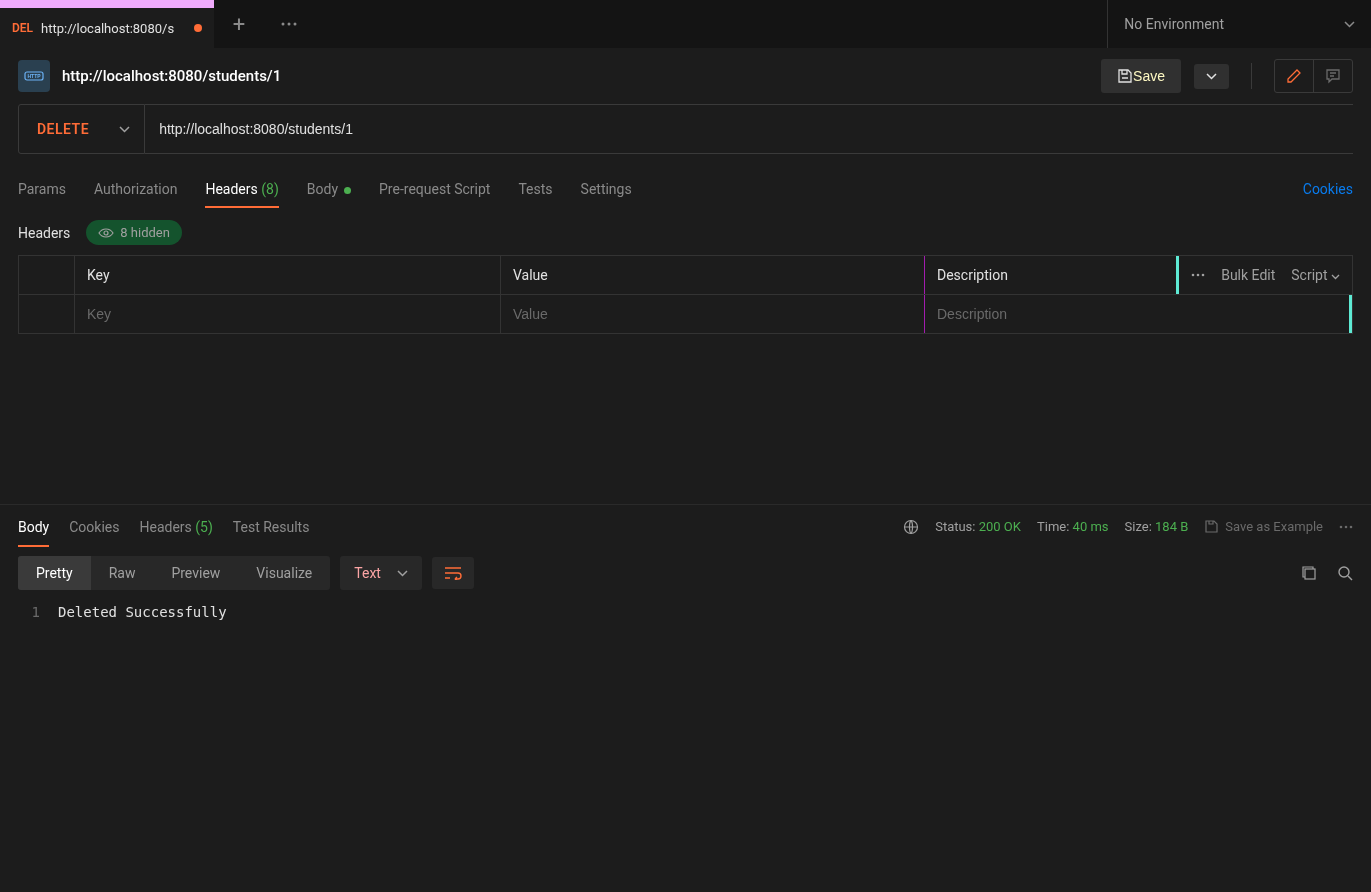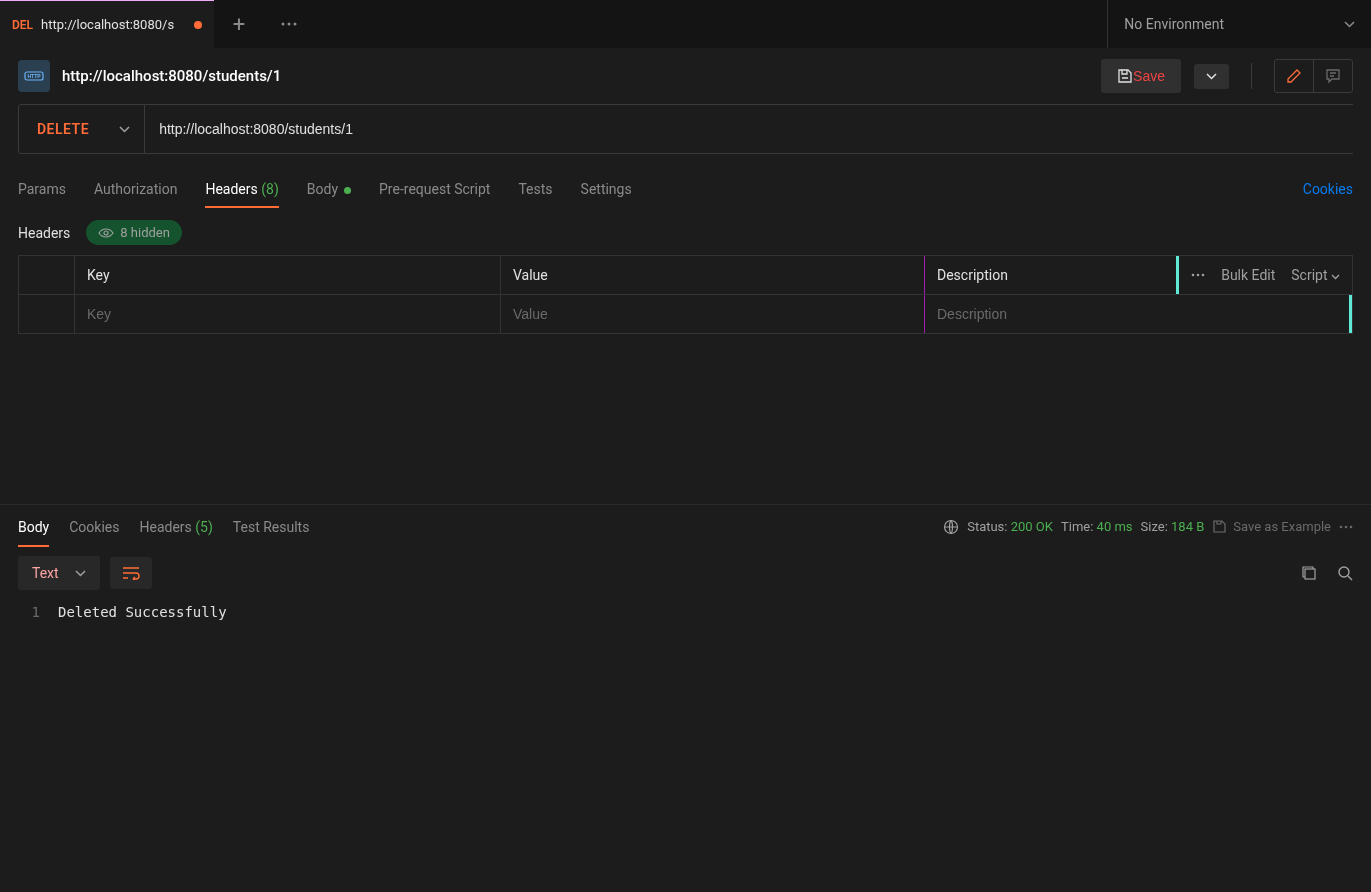--- a/index.html
+++ b/index.html
@@ -1,29 +1,29 @@
 <!DOCTYPE html>
 <html><head>
 <meta charset="utf-8">
 <style>
 *{box-sizing:border-box;margin:0;padding:0}
 body{background:#1c1c1c;color:#e1e1e1;font-family:-apple-system,BlinkMacSystemFont,"Segoe UI",Roboto,Arial,sans-serif;font-size:14px;width:1371px;height:892px;overflow:hidden}
 .top-bar{display:flex;height:48px;align-items:stretch;background:#1c1c1c}
-.tab{display:flex;align-items:center;padding:12px 12px;background:#1c1c1c;width:214px;gap:8px;border-top:1px solid #f0abfc}
+.tab{display:flex;align-items:center;padding:12px 12px;background:#1c1c1c;width:214px;gap:8px;border-top:8px solid #f0abfc}
 .tab-method{color:#ff6c37;font-size:12px;font-weight:600}
 .tab-title{color:#e1e1e1;font-size:13px;white-space:nowrap;overflow:hidden;text-overflow:ellipsis;flex:1}
 .tab-dot{width:8px;height:8px;border-radius:50%;background:#ff6c37}
 .new-tab{display:flex;align-items:center;justify-content:center;width:50px;color:#8a8a8a;font-size:22px;cursor:pointer;background:#141414}
 .more-tabs{display:flex;align-items:center;justify-content:center;width:50px;color:#8a8a8a;cursor:pointer;background:#141414}
 .top-spacer{flex:1;background:#141414}
 .env-dropdown{display:flex;align-items:center;padding:0 16px;background:#141414;color:#a0a0a0;gap:120px;border-left:1px solid #333}
 .title-bar{display:flex;align-items:center;height:56px;padding:0 18px;gap:12px}
 .http-badge{width:32px;height:32px;border-radius:4px;background:#2a4050;display:flex;align-items:center;justify-content:center;color:#6cb2f5;font-size:11px;font-weight:bold}
 .request-name{color:#fff;font-size:15px;font-weight:500;flex:1}
-.save-btn{display:flex;align-items:center;gap:0;background:#303030;border:none;color:#ef4444;padding:9px 16px;border-radius:3px;cursor:pointer;font-size:14px}
+.save-btn{display:flex;align-items:center;gap:0;background:#303030;border:none;color:#fef9c3;padding:9px 16px;border-radius:3px;cursor:pointer;font-size:14px}
 .save-dropdown{background:#303030;border:none;color:#e1e1e1;padding:9px 12px;border-radius:3px;cursor:pointer;margin-left:1px}
 .divider{width:1px;height:26px;background:#3a3a3a;margin:0 10px}
 .icon-btn{background:transparent;border:1px solid #3a3a3a;border-radius:3px;padding:8px 11px;cursor:pointer;color:#ff6c37;display:flex;align-items:center}
 .icon-btn.muted{color:#6a6a6a}
 .icon-btn-group{display:flex;border:1px solid #3a3a3a;border-radius:3px;overflow:hidden}
 .icon-btn-group .icon-btn{border:none;border-radius:0}
 .icon-btn-group .icon-btn:first-child{border-right:1px solid #3a3a3a}
 .url-bar{display:flex;margin:0 18px;gap:0}
 .method-select{display:flex;align-items:center;background:#1c1c1c;border:1px solid #3a3a3a;border-radius:3px 0 0 3px;padding:0 14px 0 18px;gap:30px;cursor:pointer;height:50px}
 .method-label{color:#ff6c37;font-weight:600;font-size:14px;letter-spacing:0.5px}
@@ -50,21 +50,21 @@
 .ht-actions{display:flex;align-items:center;gap:16px;padding:0 12px;color:#a0a0a0}
 .ht-actions span{cursor:pointer}
 .ht-input{background:transparent;border:none;color:#e1e1e1;font-size:14px;outline:none;width:100%}
 .ht-input::placeholder{color:#6a6a6a}
 .req-area{height:150px}
 .resp-tabs{display:flex;align-items:center;padding:0 18px;gap:20px;height:44px;border-top:1px solid #2a2a2a;margin-top:20px}
 .resp-tab{color:#8a8a8a;cursor:pointer;padding:11px 0;position:relative}
 .resp-tab.active{color:#fff}
 .resp-tab.active::after{content:"";position:absolute;bottom:-1px;left:0;right:0;height:2px;background:#ff6c37}
 .resp-tab .count{color:#4caf50}
-.resp-meta{display:flex;align-items:center;gap:8px;font-size:13px;color:#a0a0a0}
+.resp-meta{display:flex;align-items:center;gap:16px;font-size:13px;color:#a0a0a0}
 .resp-meta .green{color:#4caf50}
 .save-example{color:#6a6a6a;display:flex;align-items:center;gap:6px;cursor:pointer}
 .view-tabs-row{display:flex;align-items:center;padding:8px 18px;gap:10px}
 .view-tabs{display:flex;background:#282828;border-radius:3px;overflow:hidden}
 .view-tab{padding:9px 18px;color:#a0a0a0;cursor:pointer;font-size:14px}
 .view-tab.active{background:#3a3a3a;color:#fff}
 .format-select{display:flex;align-items:center;gap:16px;background:#282828;padding:9px 14px;border-radius:3px;color:#fca5a5;cursor:pointer}
 .wrap-btn{background:#282828;padding:9px 12px;border-radius:3px;cursor:pointer;color:#ff6c37;display:flex;align-items:center}
 .code-area{display:flex;padding:6px 18px;font-family:"SF Mono",Consolas,monospace;font-size:14px}
 .line-no{width:40px;text-align:right;color:#6a6a6a;padding-right:18px}
@@ -229,20 +229,26 @@
         <svg width="14" height="4">
           <circle cx="2" cy="2" r="1.3" fill="#6a6a6a"></circle>
           <circle cx="7" cy="2" r="1.3" fill="#6a6a6a"></circle>
           <circle cx="12" cy="2" r="1.3" fill="#6a6a6a"></circle>
         </svg>
       </span>
   </div>
 </div>
 
 <div class="view-tabs-row">
+  <div class="view-tabs">
+    <div class="view-tab active">Pretty</div>
+    <div class="view-tab">Raw</div>
+    <div class="view-tab">Preview</div>
+    <div class="view-tab">Visualize</div>
+  </div>
   <div class="format-select">
     <span>Text</span>
     <svg width="11" height="7">
         <path d="M1 1l4.5 4.5L10 1" stroke="#a0a0a0" stroke-width="1.5" fill="none"></path>
       </svg>
   </div>
   <div class="wrap-btn">
     <svg width="18" height="14">
         <path d="M1 2h16M1 7h13a3 3 0 010 6h-3m0 0l2-2m-2 2l2 2M1 12h5" stroke="#ff6c37" stroke-width="1.4" fill="none"></path>
       </svg>

